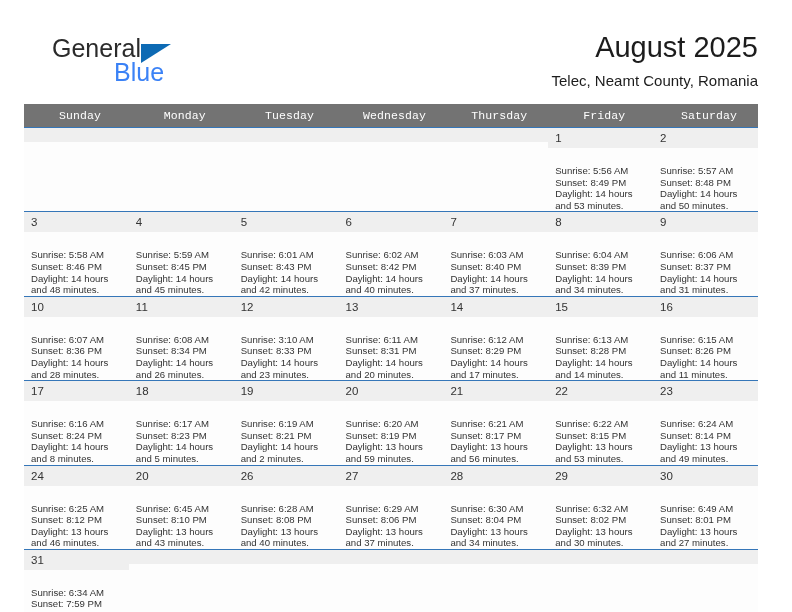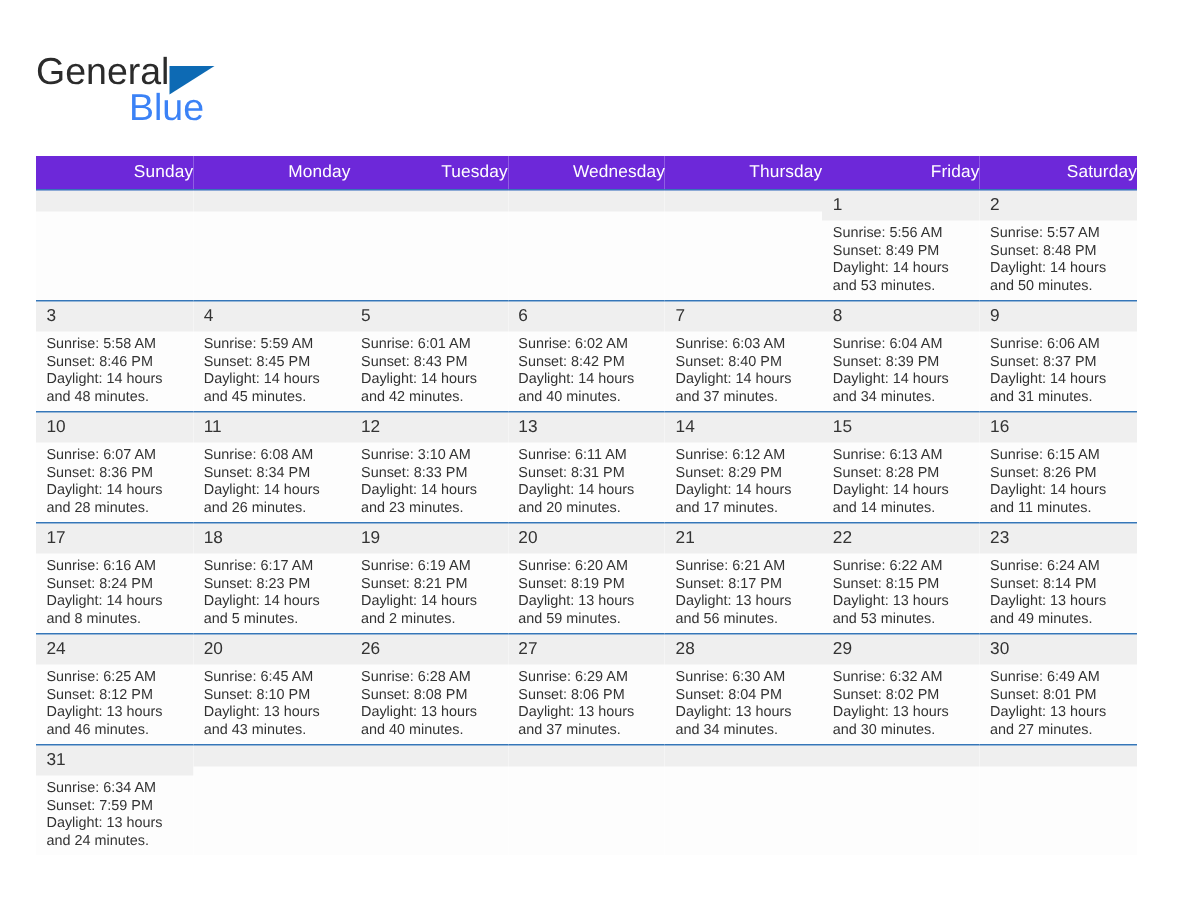--- a/index.html
+++ b/index.html
@@ -24,21 +24,21 @@
   
   .header {
     position: absolute;
     left: 24px;
     top: 30px;
     right: 34px;
     height: 68px;
   }
   .brand {
     position: absolute;
-    left: 0;
+    left: 28px;
     top: 4px;
     width: 210px;
     height: 56px;
   }
   .brand-general {
     position: absolute;
     left: 0;
     top: 0;
     font-size: 25px;
     letter-spacing: 0px;
@@ -88,28 +88,29 @@
   
   .calendar {
     position: absolute;
     left: 24px;
     top: 104px;
     width: 734px;
     border-collapse: collapse;
     table-layout: fixed;
   }
   .calendar th {
-    background: #6d28d9;
+    background: #737373;
     color: #ffffff;
     font-size: 11.5px;
     font-weight: normal;
-    text-align: right;
+    text-align: center;
     padding: 5px 0 5px 7px;
     height: 11px;
     letter-spacing: 0.1px;
+    font-family: Liberation Mono, monospace;
   }
   .calendar td {
     vertical-align: top;
     padding: 0;
     width: 104.85px;
     border-top: 1px solid #3576b8;
     background: #fdfdfd;
   }
   .calendar tr.week-row td {
     height: 73px;
@@ -124,35 +125,40 @@
     box-sizing: border-box;
   }
   .daynum.empty {
     color: transparent;
   }
   .info {
     padding: 3px 5px 0 7px;
     font-size: 9.6px;
     line-height: 11.6px;
     color: #333333;
+    margin-top: 14px;
   }
   .info div {
     white-space: nowrap;
   }
 </style>
 </head>
 <body>
 
 <div class="page">
 
   <div class="header">
     <div class="brand">
       <span class="brand-general">General</span>
       <span class="brand-triangle"></span>
       <span class="brand-blue">Blue</span>
+    </div>
+    <div class="title-block">
+      <h1 class="cal-title">August 2025</h1>
+      <div class="cal-subtitle">Telec, Neamt County, Romania</div>
     </div>
   </div>
 
   <table class="calendar">
     <thead>
       <tr>
         <th>Sunday</th>
         <th>Monday</th>
         <th>Tuesday</th>
         <th>Wednesday</th>

